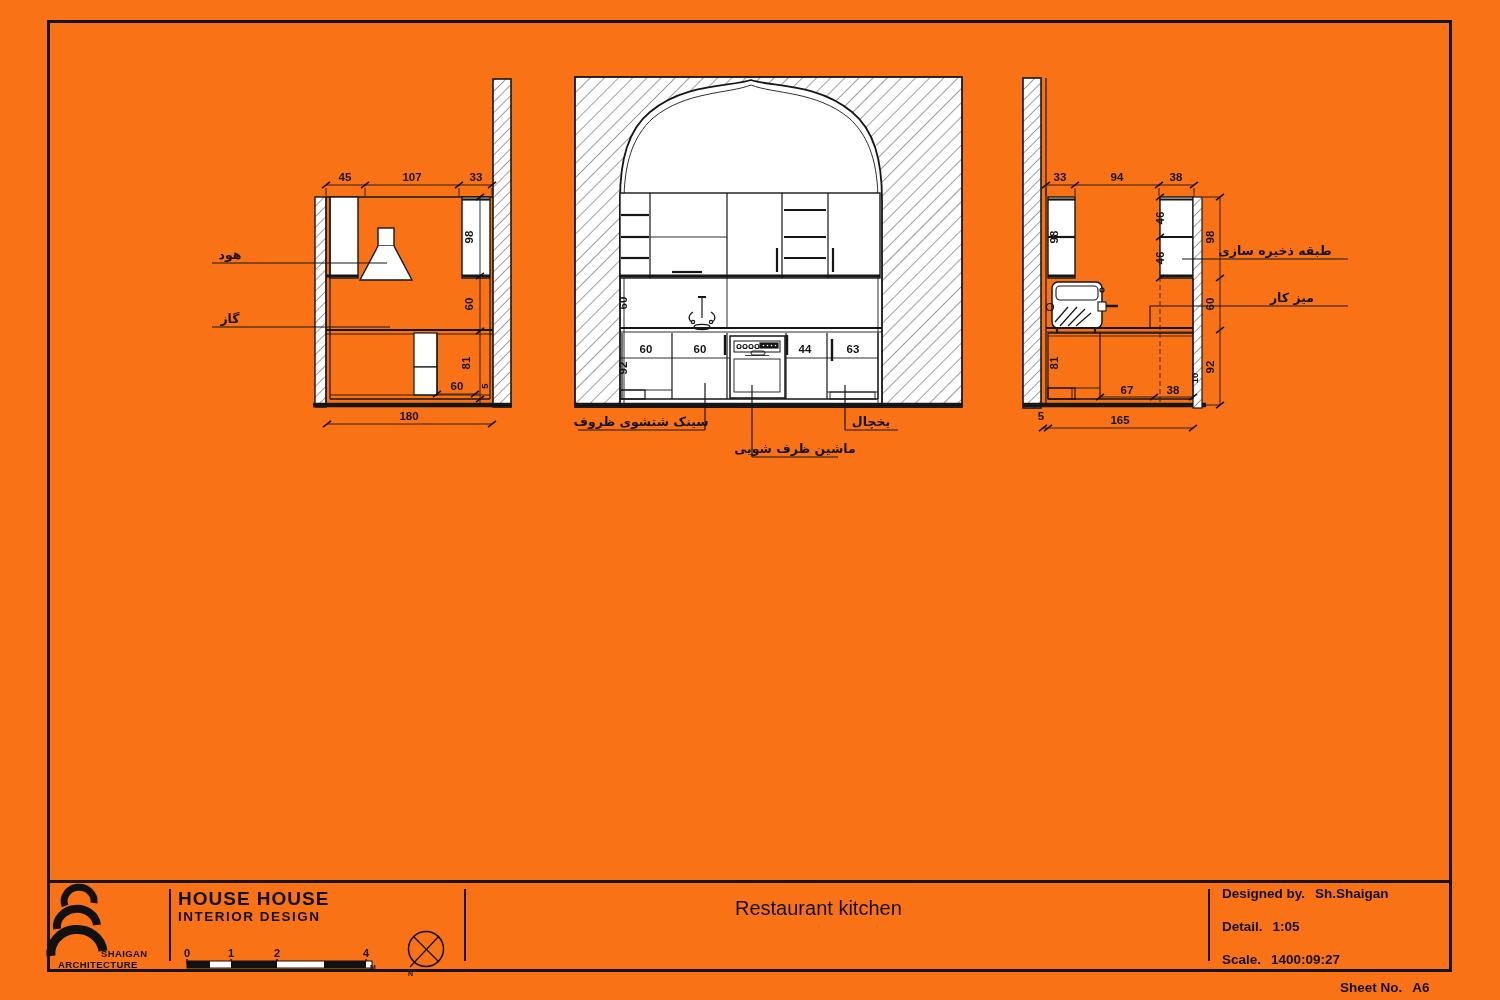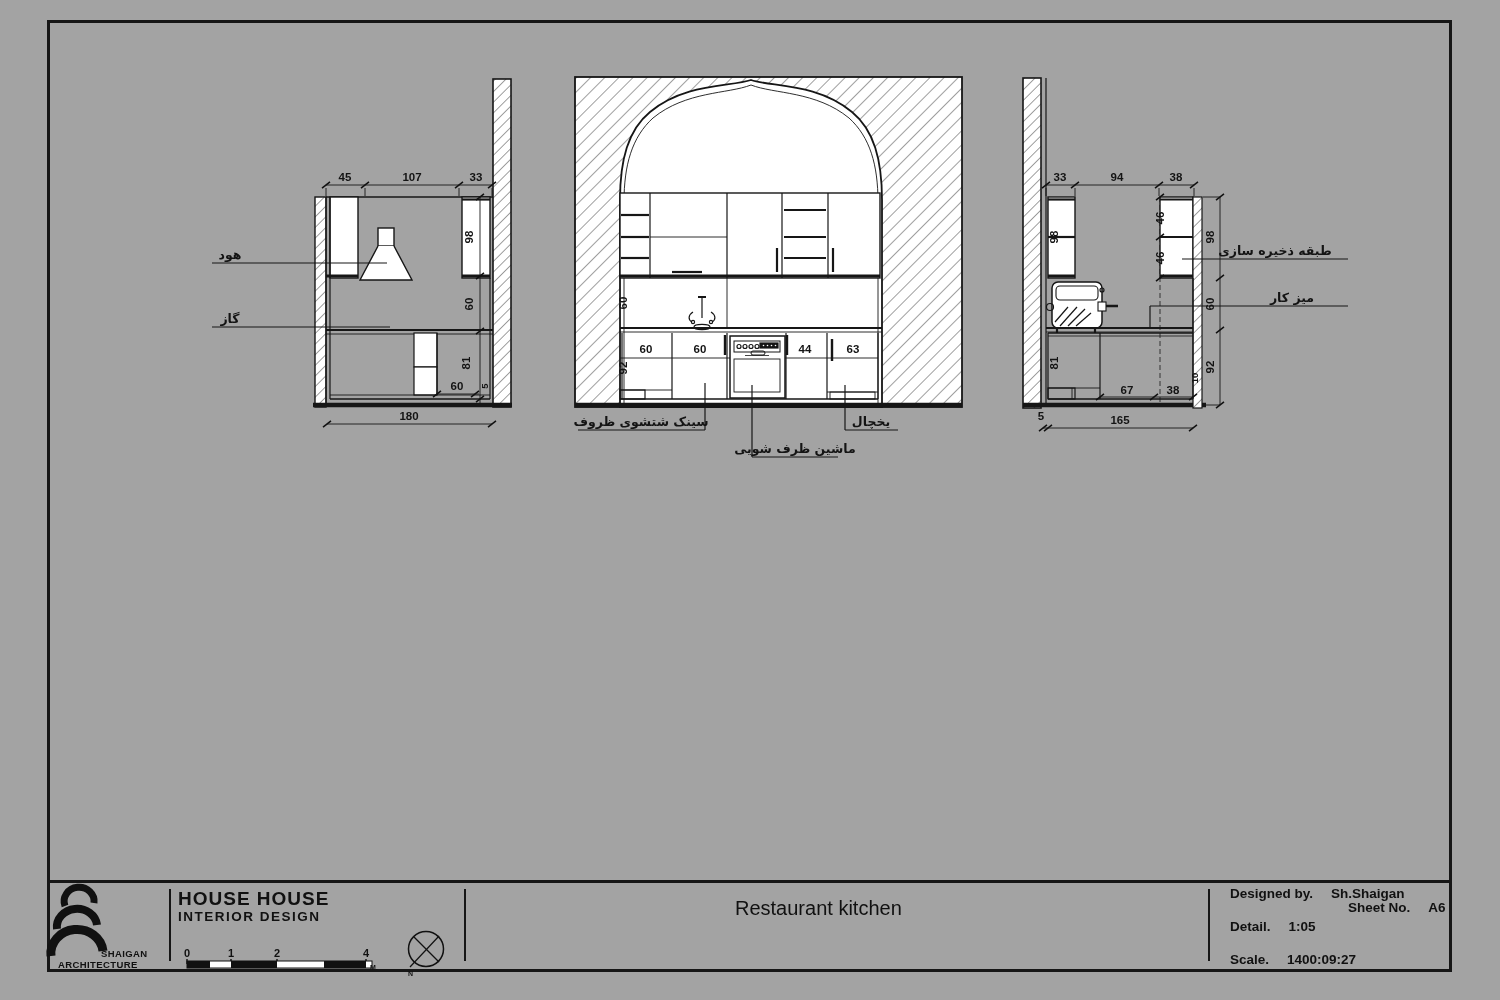--- a/index.html
+++ b/index.html
@@ -1,32 +1,32 @@
 <!DOCTYPE html>
 <html><head>
 <meta charset="utf-8">
 <style>
   html,body{margin:0;padding:0;background:#fff;}
-  #sheet{position:relative;width:1500px;height:1000px;background:#a3a3a3;overflow:hidden;
+  #sheet{position:relative;width:1500px;height:1000px;background:#f97316;overflow:hidden;
          font-family:"Liberation Sans",sans-serif;outline:1px solid #d8d8d8;}
   .abs{position:absolute;}
   #frame{left:47px;top:20px;width:1405px;height:952px;border:3px solid #161616;box-sizing:border-box;}
   #tb-line{left:47px;top:880px;width:1405px;height:3px;background:#161616;}
   .vdiv{width:2px;background:#161616;top:889px;height:72px;}
   .dim{font:bold 11.5px "Liberation Sans",sans-serif;fill:#141414;stroke:none;}
   .dimS{font:bold 9.5px "Liberation Sans",sans-serif;fill:#141414;stroke:none;}
   .fa{font:bold 12.5px "DejaVu Sans",sans-serif;fill:#141414;stroke:none;}
   .logoTxt{font:bold 9.5px "Liberation Sans",sans-serif;fill:#111;stroke:none;letter-spacing:.4px;}
   .sbTxt{font:bold 11px "Liberation Sans",sans-serif;fill:#111;stroke:none;}
   .sbUnit{font:bold 7px "Liberation Sans",sans-serif;fill:#111;stroke:none;}
   #rozas{left:178px;top:888px;font-size:19px;font-weight:bold;letter-spacing:1px;color:#111;}
   #interior{left:178px;top:909px;font-size:13.5px;font-weight:bold;letter-spacing:1.5px;color:#111;}
   #main-title{left:735px;top:891px;font-size:20px;font-weight:normal;color:#111;line-height:35px;text-align:right;}
   .meta{font-size:13.5px;font-weight:bold;color:#111;}
-  .meta span{margin-right:10px;margin-left:8px;}
+  .meta span{margin-right:10px;}
   svg{position:absolute;overflow:visible;}
 </style>
 </head>
 <body>
 
 <div id="sheet">
   <div class="abs" id="frame"></div>
   <div class="abs" id="tb-line"></div>
 
   <svg class="abs" style="left:185px;top:60px" width="375" height="390" viewBox="0 0 375 390">
@@ -390,16 +390,16 @@
 
   <div class="abs meta" style="left:1222px;top:886px">
     <span>Designed by.</span><span>Sh.Shaigan</span>
   </div>
   <div class="abs meta" style="left:1222px;top:919px">
     <span>Detail.</span><span>1:05</span>
   </div>
   <div class="abs meta" style="left:1222px;top:952px">
     <span>Scale.</span><span>1400:09:27</span>
   </div>
-  <div class="abs meta" style="left:1340px;top:900px">
+  <div class="abs meta" style="left:1340px;top:980px">
     <span>Sheet No.</span><span>A6</span>
   </div>
 </div>
 
 </body></html>

